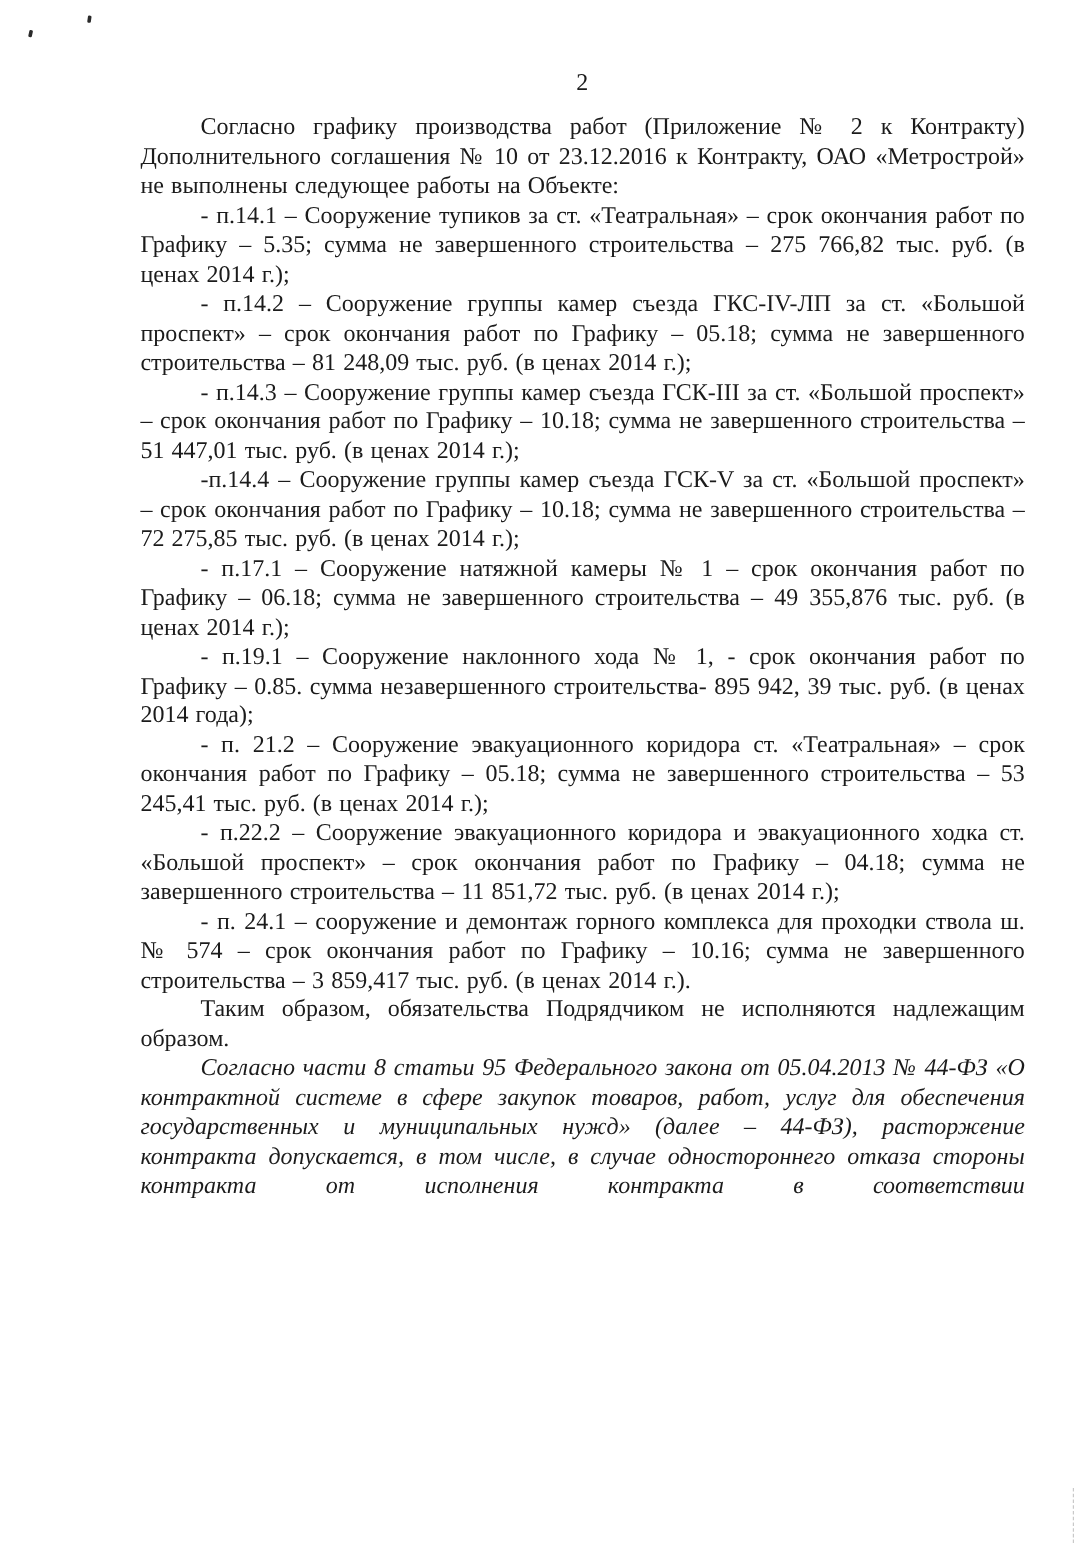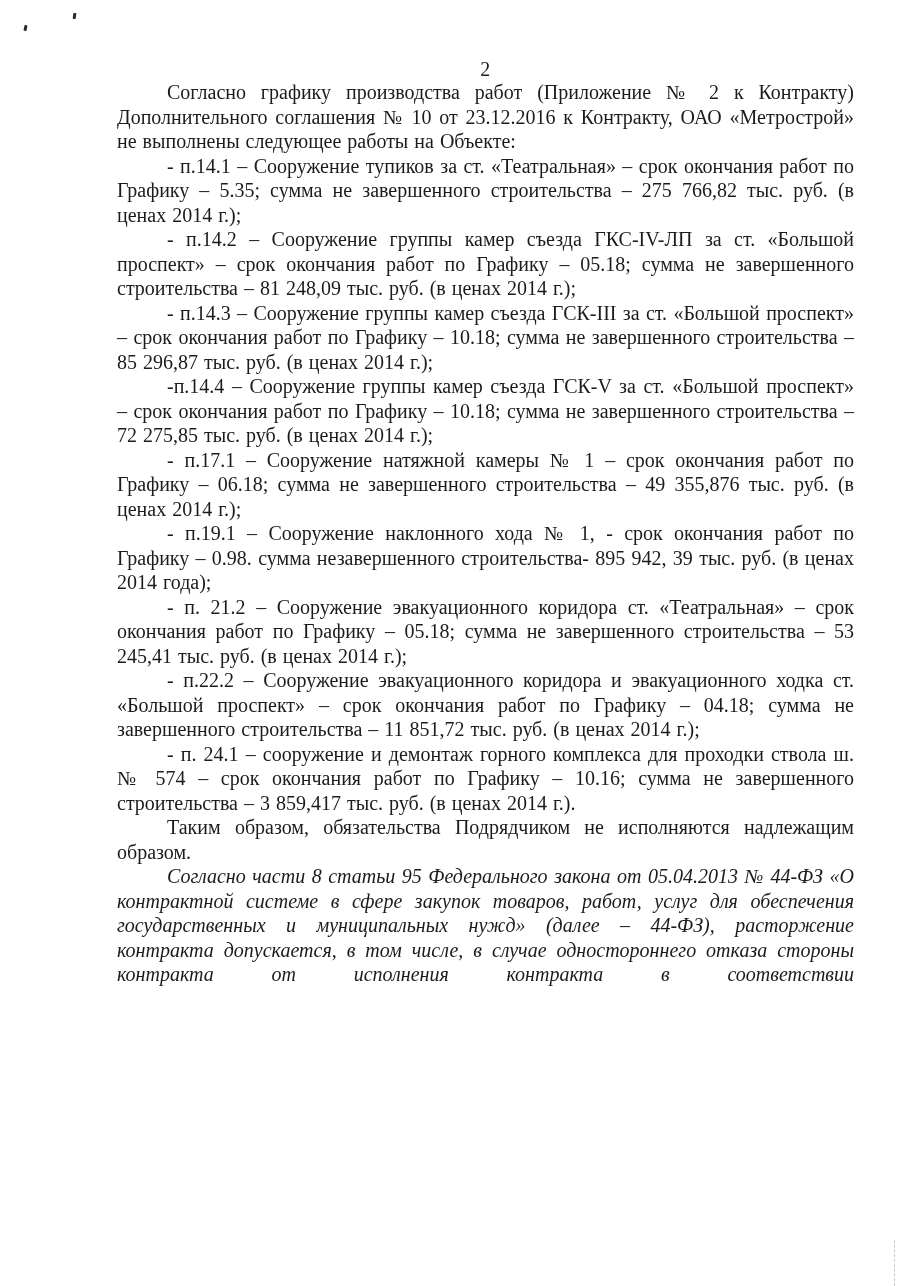--- a/index.html
+++ b/index.html
@@ -24,21 +24,21 @@
     position: absolute;
     top: 58px;
     left: 117px;
     width: 737px;
     text-align: center;
     font-size: 20px;
     letter-spacing: 0.5px;
   }
   .text-block {
     position: absolute;
-    top: 80px;
+    top: 94px;
     left: 117px;
     width: 737px;
     font-size: 20px;
     line-height: 24.5px;
     text-align: justify;
     text-justify: inter-word;
   }
   .text-block p {
     margin: 0;
     padding: 0;
@@ -85,24 +85,24 @@
 
   <span class="speck speck-1"></span>
   <span class="speck speck-2"></span>
 
   <div class="page-number">2</div>
 
   <div class="text-block">
     <p>Согласно графику производства работ (Приложение № 2 к Контракту) Дополнительного соглашения № 10 от 23.12.2016 к Контракту, ОАО «Метрострой» не выполнены следующее работы на Объекте:</p>
     <p>- п.14.1 – Сооружение тупиков за ст. «Театральная» – срок окончания работ по Графику – 5.35; сумма не завершенного строительства – 275 766,82 тыс. руб. (в ценах 2014 г.);</p>
     <p>- п.14.2 – Сооружение группы камер съезда ГКС-IV-ЛП за ст. «Большой проспект» – срок окончания работ по Графику – 05.18; сумма не завершенного строительства – 81 248,09 тыс. руб. (в ценах 2014 г.);</p>
-    <p>- п.14.3 – Сооружение группы камер съезда ГСК-III за ст. «Большой проспект» – срок окончания работ по Графику – 10.18; сумма не завершенного строительства – 85 296,87 тыс. руб. (в ценах 2014 г.);</p>
+    <p>- п.14.3 – Сооружение группы камер съезда ГСК-III за ст. «Большой проспект» – срок окончания работ по Графику – 10.18; сумма не завершенного строительства – 51 447,01 тыс. руб. (в ценах 2014 г.);</p>
     <p>-п.14.4 – Сооружение группы камер съезда ГСК-V за ст. «Большой проспект» – срок окончания работ по Графику – 10.18; сумма не завершенного строительства – 72 275,85 тыс. руб. (в ценах 2014 г.);</p>
     <p>- п.17.1 – Сооружение натяжной камеры № 1 – срок окончания работ по Графику – 06.18; сумма не завершенного строительства – 49 355,876 тыс. руб. (в ценах 2014 г.);</p>
-    <p>- п.19.1 – Сооружение наклонного хода № 1, - срок окончания работ по Графику – 0.98. сумма незавершенного строительства- 895 942, 39 тыс. руб. (в ценах 2014 года);</p>
+    <p>- п.19.1 – Сооружение наклонного хода № 1, - срок окончания работ по Графику – 0.85. сумма незавершенного строительства- 895 942, 39 тыс. руб. (в ценах 2014 года);</p>
     <p>- п. 21.2 – Сооружение эвакуационного коридора ст. «Театральная» – срок окончания работ по Графику – 05.18; сумма не завершенного строительства – 53 245,41 тыс. руб. (в ценах 2014 г.);</p>
     <p>- п.22.2 – Сооружение эвакуационного коридора и эвакуационного ходка ст. «Большой проспект» – срок окончания работ по Графику – 04.18; сумма не завершенного строительства – 11 851,72 тыс. руб. (в ценах 2014 г.);</p>
     <p>- п. 24.1 – сооружение и демонтаж горного комплекса для проходки ствола ш. № 574 – срок окончания работ по Графику – 10.16; сумма не завершенного строительства – 3 859,417 тыс. руб. (в ценах 2014 г.).</p>
     <p>Таким образом, обязательства Подрядчиком не исполняются надлежащим образом.</p>
     <p class="justify-last">Согласно части 8 статьи 95 Федерального закона от 05.04.2013 № 44-ФЗ «О контрактной системе в сфере закупок товаров, работ, услуг для обеспечения государственных и муниципальных нужд» (далее – 44-ФЗ), расторжение контракта допускается, в том числе, в случае одностороннего отказа стороны контракта от исполнения контракта в соответствии</p>
   </div>
 
   <div class="edge-artifact"></div>
 
 </div>

